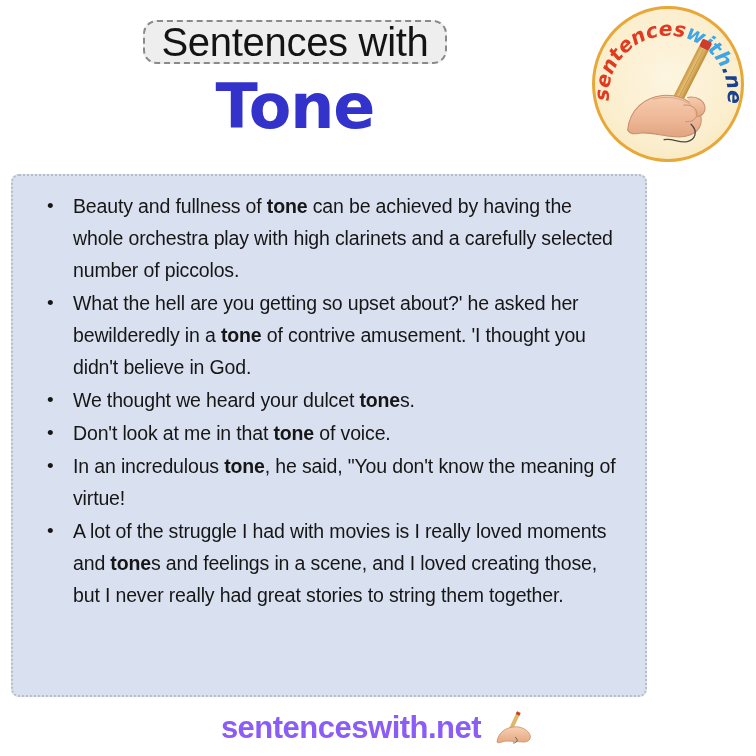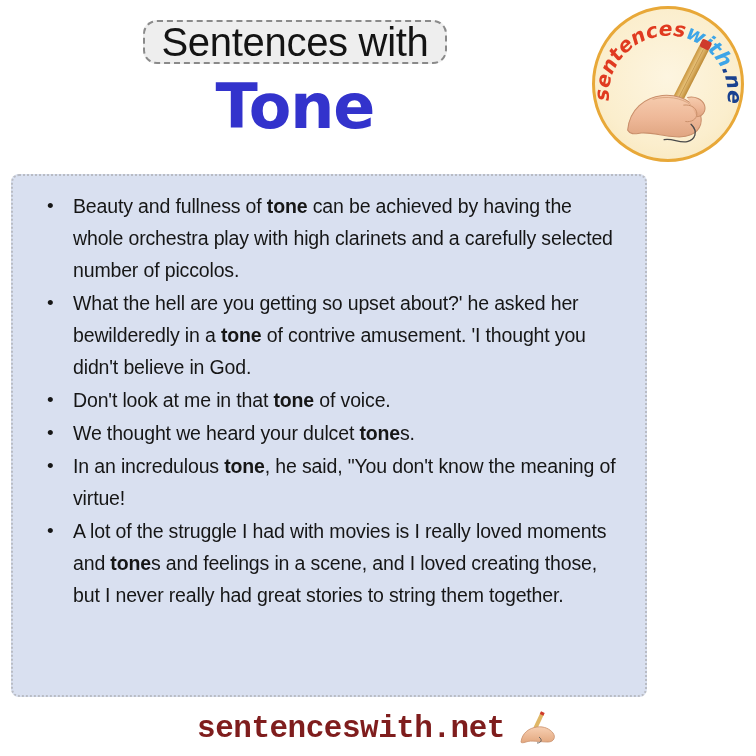--- a/index.html
+++ b/index.html
@@ -133,24 +133,24 @@
     top: 700px;
     width: 756px;
     height: 56px;
     display: flex;
     align-items: center;
     justify-content: center;
     gap: 10px;
   }
 
   .footer-text {
-    font-family: Liberation Mono, monospace;
+    font-family: Liberation Sans, sans-serif;
     font-size: 31px;
     font-weight: bold;
-    color: #7f1d1d;
+    color: #8b5cf6;
     letter-spacing: -0.5px;
   }
 
   .footer-mark { width: 44px; height: 34px; display: block; }
 </style>
 </head>
 <body>
 
 <div class="page">
 
@@ -201,22 +201,22 @@
           <path d="M 100,120 C 108,128 104,136 96,138 C 88,140 80,134 72,136" fill="none" stroke="#4a4a4a" stroke-width="1.4" stroke-linecap="round"></path>
         </svg>
       </div>
     </div>
   </div>
 
   <div class="content-box">
     <ul class="sentence-list" id="sentence-list">
         <li class="sentence-item"><span>Beauty and fullness of </span><b>tone</b><span> can be achieved by having the whole orchestra play with high clarinets and a carefully selected number of piccolos.</span></li>
         <li class="sentence-item"><span>What the hell are you getting so upset about?' he asked her bewilderedly in a </span><b>tone</b><span> of contrive amusement. 'I thought you didn't believe in God.</span></li>
+        <li class="sentence-item"><span>We thought we heard your dulcet </span><b>tone</b><span>s.</span></li>
         <li class="sentence-item"><span>Don't look at me in that </span><b>tone</b><span> of voice.</span></li>
-        <li class="sentence-item"><span>We thought we heard your dulcet </span><b>tone</b><span>s.</span></li>
         <li class="sentence-item"><span>In an incredulous </span><b>tone</b><span>, he said, "You don't know the meaning of virtue!</span></li>
         <li class="sentence-item"><span>A lot of the struggle I had with movies is I really loved moments and </span><b>tone</b><span>s and feelings in a scene, and I loved creating those, but I never really had great stories to string them together.</span></li>
       </ul>
   </div>
 
   <div class="footer">
     <span class="footer-text">sentenceswith.net</span>
     <svg class="footer-mark" viewBox="0 0 44 34">
       <defs>
         <linearGradient id="fskin" x1="0" y1="0" x2="0" y2="1">

